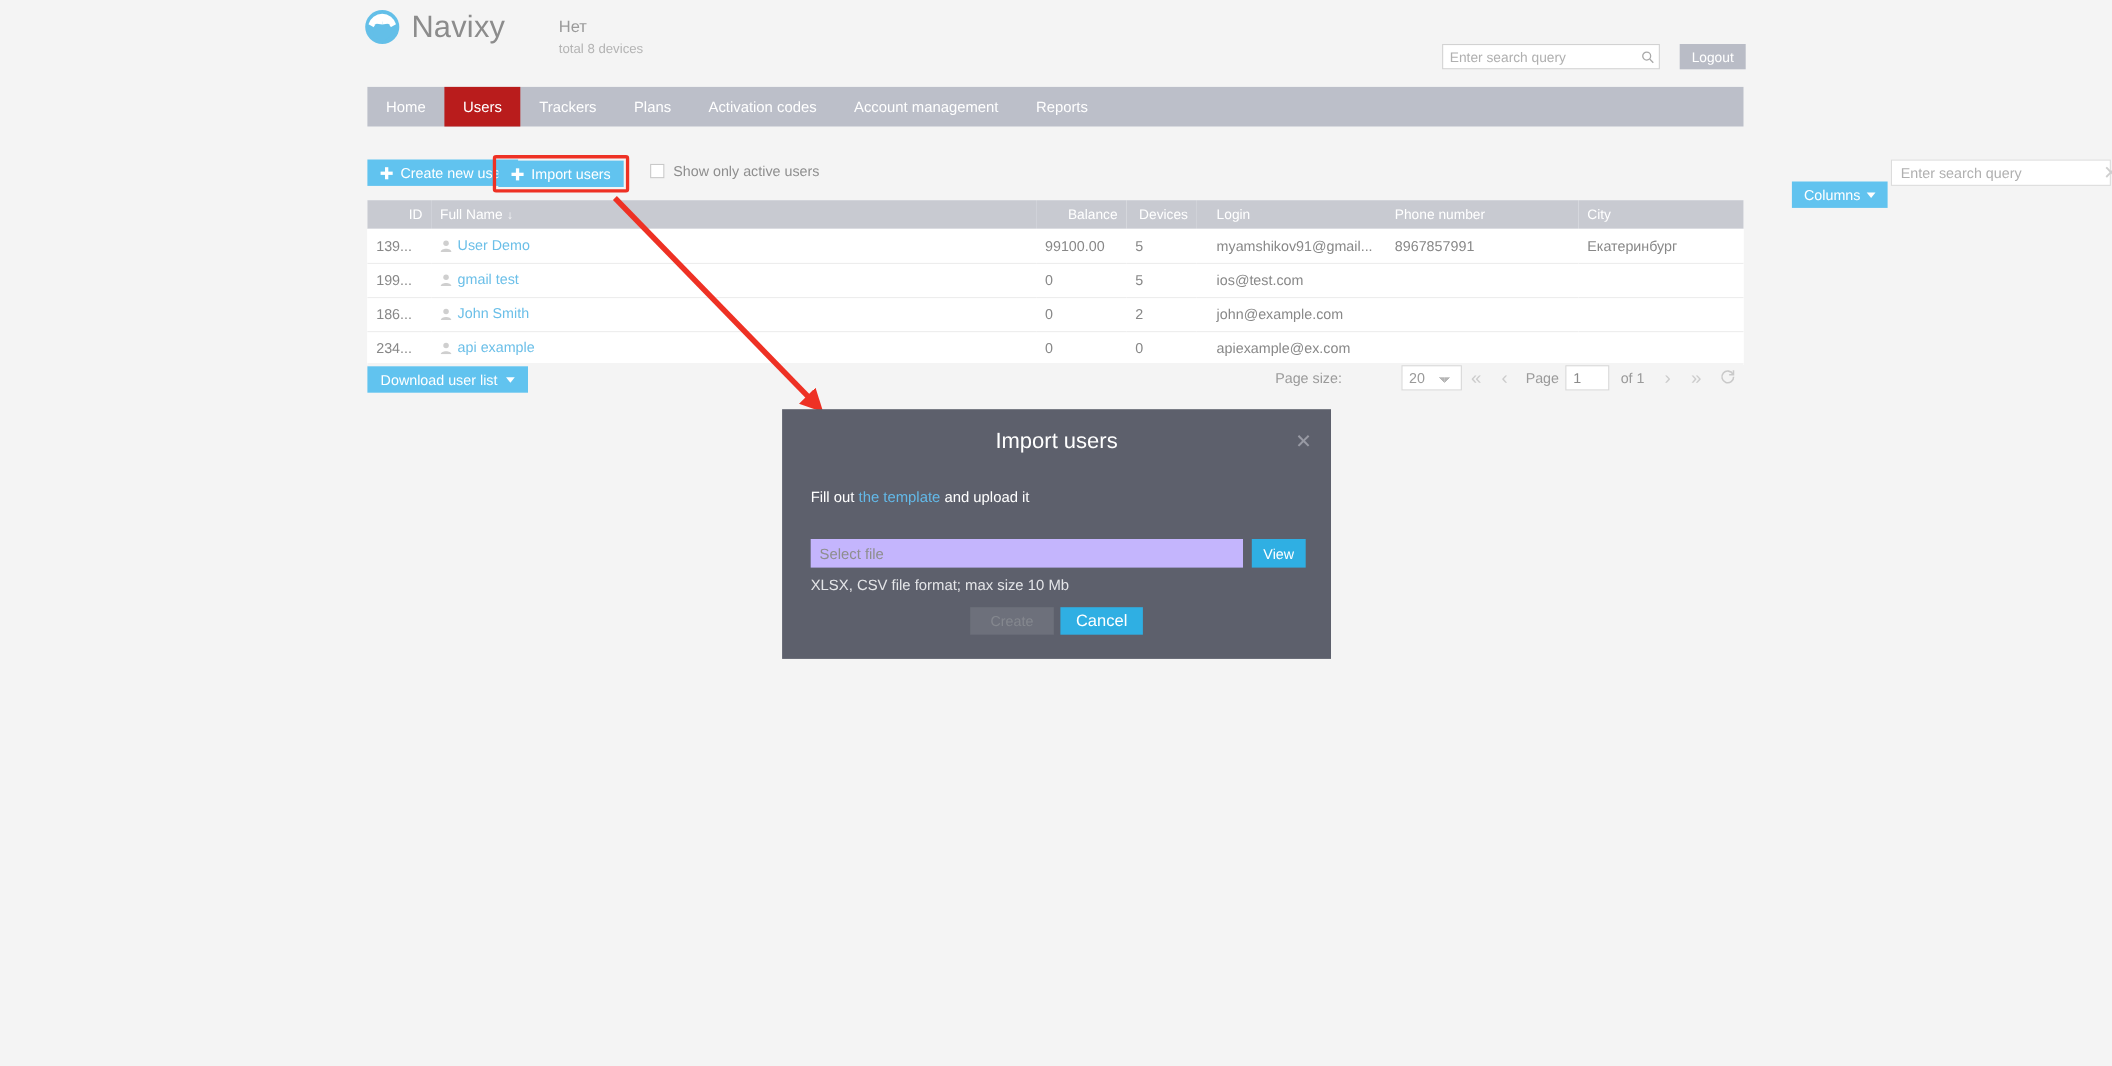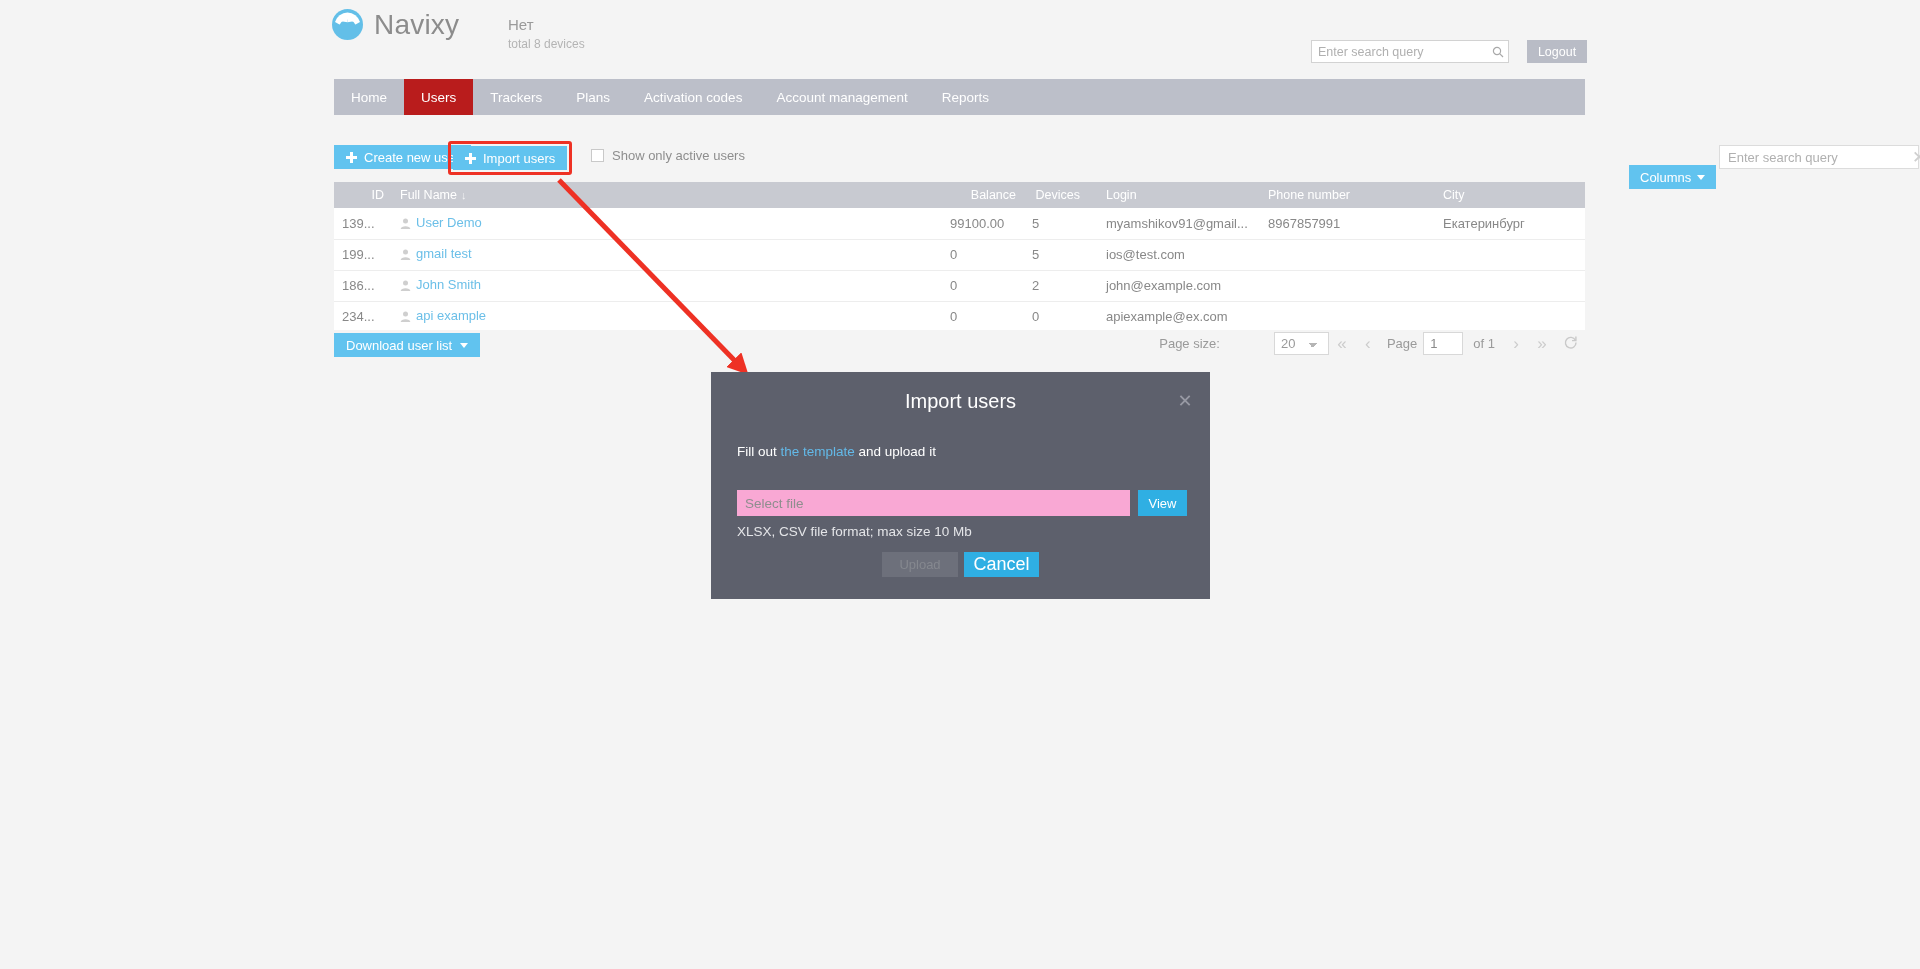--- a/index.html
+++ b/index.html
@@ -223,21 +223,21 @@
   .modal-desc {
     position: absolute; left: 26px; top: 72px;
     font-size: 13.5px; color: #ffffff;
   }
   .modal-desc .tpl-link { color: #63b9e8; cursor: pointer; }
   .file-row {
     position: absolute; left: 26px; top: 118px;
     display: flex; align-items: stretch; gap: 8px;
   }
   .file-input {
-    width: 393px; height: 26px; background: #f9a8d4; border: none;
+    width: 393px; height: 26px; background: #c4b5fd; border: none;
     font-size: 13.5px; color: #555; padding: 0 8px; font-family: inherit;
     outline: none;
   }
   .file-input::placeholder { color: #8e8e8e; }
   .view-btn {
     width: 49px; height: 26px; background: #2fafe3; color: #fff;
     border: none; font-size: 13px; cursor: pointer; font-family: inherit;
   }
   .file-hint {
     position: absolute; left: 26px; top: 152px;
@@ -246,21 +246,21 @@
   .modal-actions {
     position: absolute; left: 0; top: 180px; width: 100%;
     display: flex; justify-content: center; gap: 6px;
   }
   .upload-btn {
     width: 76px; height: 25px; background: #6d707b; color: #85888f;
     border: none; font-size: 13px; cursor: default; font-family: inherit;
   }
   .cancel-btn {
     width: 75px; height: 25px; background: #2fafe3; color: #fff;
-    border: none; font-size: 18px; cursor: pointer; font-family: inherit;
+    border: none; font-size: 15px; cursor: pointer; font-family: inherit;
   }
 </style>
 </head>
 <body>
 
 <div id="page">
 
   <div class="header">
 
     <div class="brand">
@@ -457,18 +457,18 @@
     </div>
 
     <div class="file-row">
       <input class="file-input" type="text" placeholder="Select file" style="">
       <button class="view-btn">View</button>
     </div>
 
     <div class="file-hint">XLSX, CSV file format; max size 10 Mb</div>
 
     <div class="modal-actions">
-      <button class="upload-btn" disabled="">Upload</button>
+      <button class="upload-btn" disabled="">Create</button>
       <button class="cancel-btn">Cancel</button>
     </div>
   </div>
 
 </div>
 
 </body></html>

